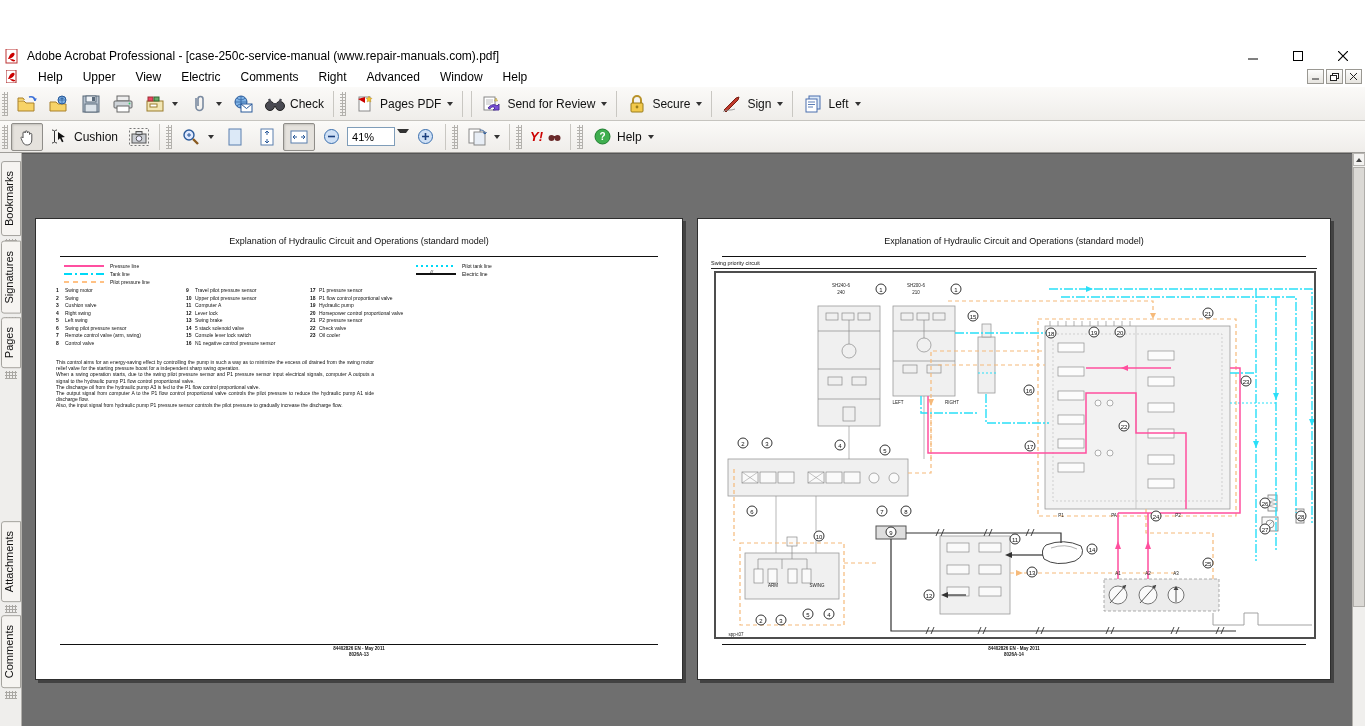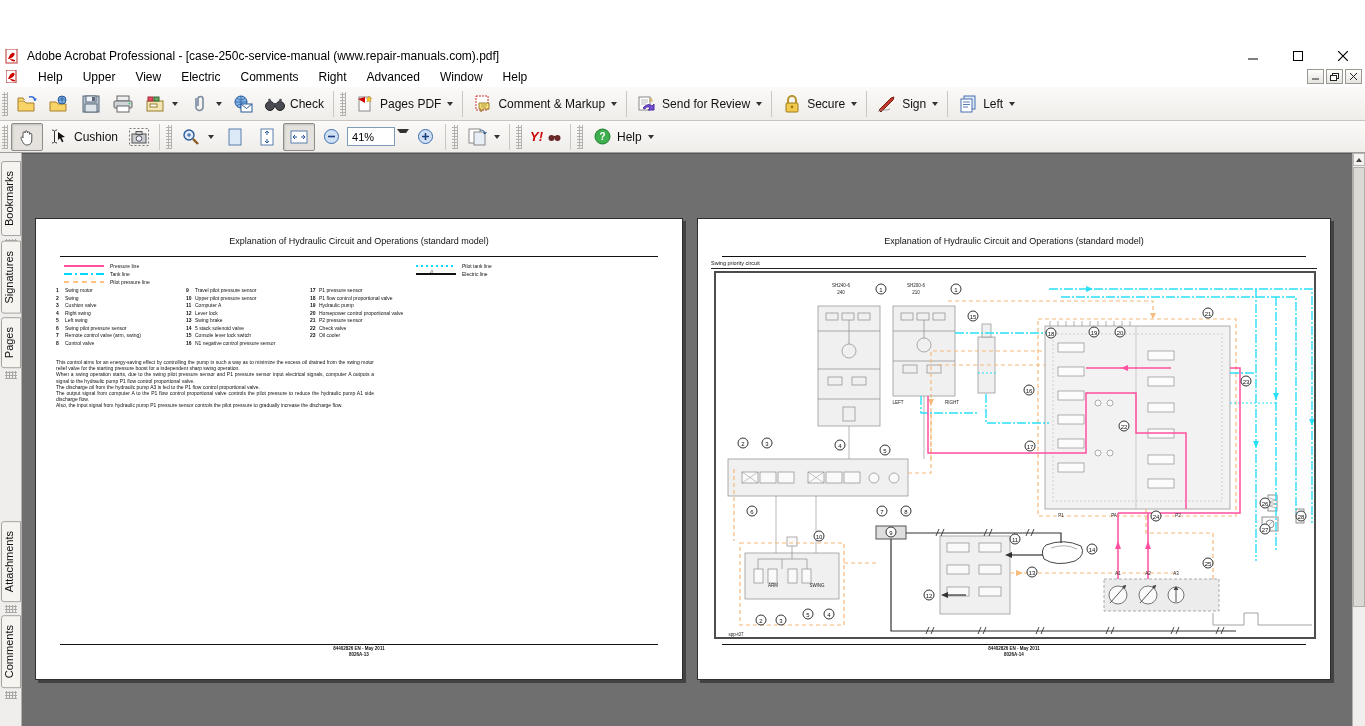--- a/index.html
+++ b/index.html
@@ -256,31 +256,20 @@
           <svg width="18" height="18" viewBox="0 0 18 18">
             <rect x="3" y="2" width="11" height="14" fill="#fff" stroke="#888"></rect>
             <path d="M2 4 L9 2 L9 8 Z" fill="#c00"></path>
             <path d="M13 1 l1 2 2 .3 -1.5 1.5 .4 2.2 -1.9 -1 -1.9 1 .4 -2.2 L10 3.3 12 3 Z" fill="#f7c52a" stroke="#b98e2f" stroke-width="0.5"></path>
           </svg>
         </span>
         <span>Pages PDF</span>
         <span class="dd"></span>
       </div>
     <div class="tsep"></div>
-    <div class="tbtn">
-        <span class="tbi">
-          <svg width="18" height="18" viewBox="0 0 18 18">
-            <rect x="2" y="1" width="12" height="14" fill="#fff" stroke="#c33" stroke-dasharray="2 1"></rect>
-            <path d="M5 8 h10 v6 h-6 l-2 3 v-3 h-2 Z" fill="#f7e27a" stroke="#9a7d2c"></path>
-            <path d="M7 10 h6 M7 12 h5" stroke="#9a7d2c" stroke-width="0.7"></path>
-          </svg>
-        </span>
-        <span>Comment &amp; Markup</span>
-        <span class="dd"></span>
-      </div>
     <div class="tsep"></div>
     <div class="tbtn">
         <span class="tbi">
           <svg width="20" height="18" viewBox="0 0 20 18">
             <rect x="2" y="2" width="11" height="13" fill="#fff" stroke="#888"></rect>
             <path d="M4 5 h7 M4 7 h7 M4 9 h5" stroke="#aaa" stroke-width="0.8"></path>
             <path d="M6 13 C9 9 13 9 15 11 L17 9 L17 15 L11 15 L13 13 C11 11 9 12 8 14 Z" fill="#7a4fd8" stroke="#4a2f98"></path>
             <path d="M14 3 l1.5 3 -3 0 Z" fill="#f7e27a" stroke="#9a7d2c" stroke-width="0.5"></path>
           </svg>
         </span>

